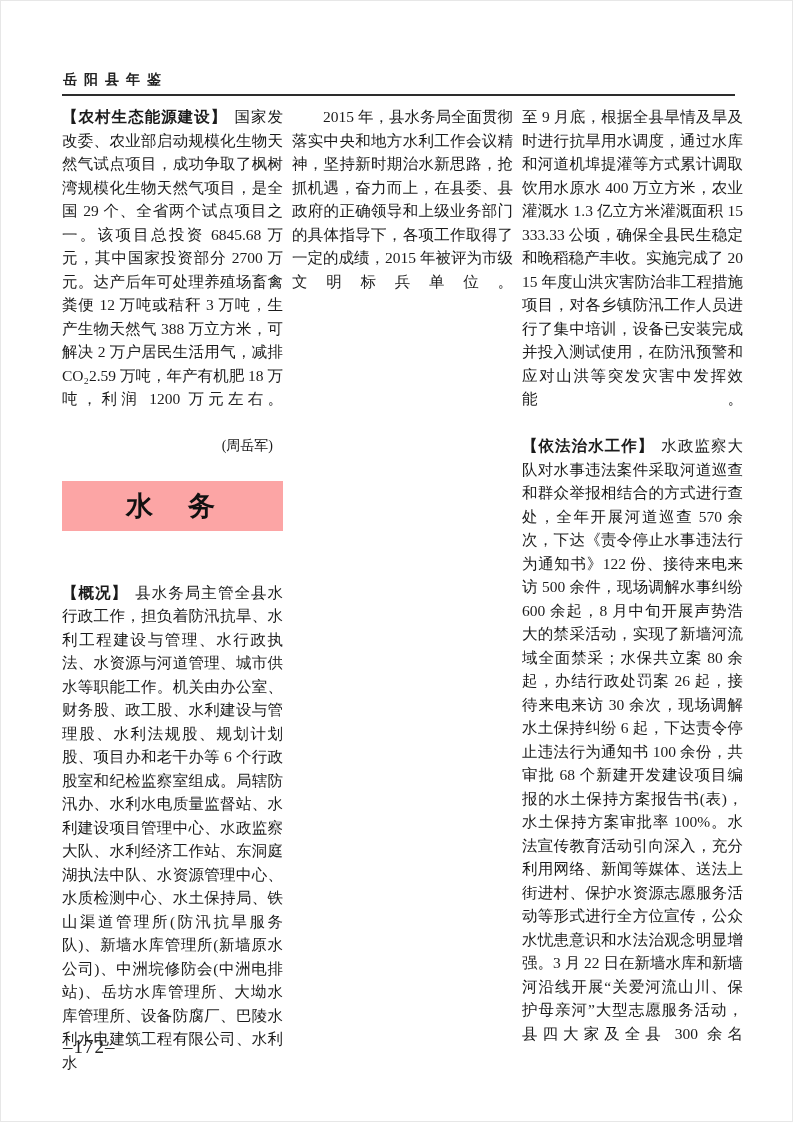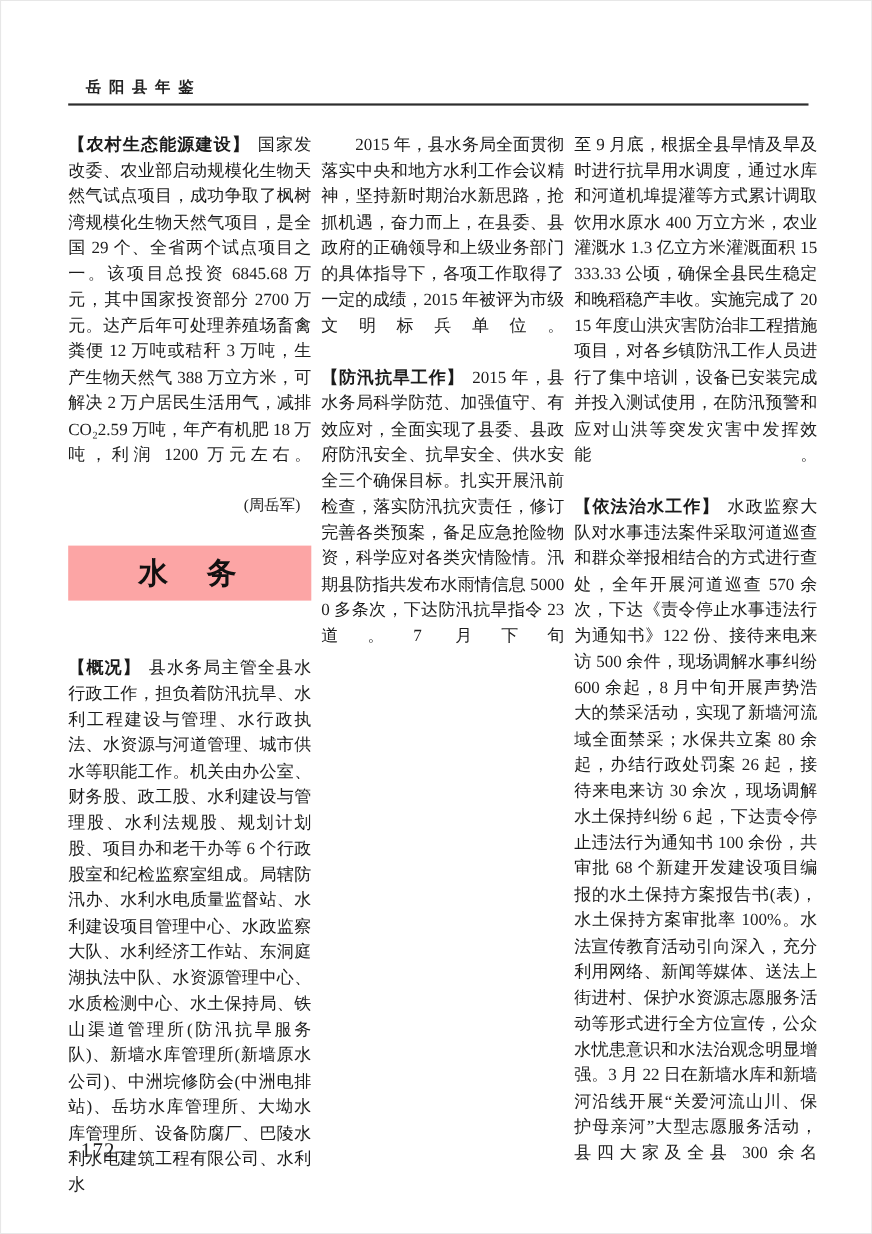--- a/index.html
+++ b/index.html
@@ -8,27 +8,27 @@
     width:793px;height:1122px;
     background:#fff;
     box-shadow:inset 0 0 0 1px #e7e7e7;
     font-family:"Liberation Serif", serif;
     color:#1b1b1b;
     overflow:hidden;
   }
   .running-head{
     position:absolute;top:71px;left:63px;
     font-family:"Liberation Sans", sans-serif;
-    font-size:14px;font-weight:700;letter-spacing:7px;color:#222;margin-left:15px;
+    font-size:14px;font-weight:700;letter-spacing:7px;color:#222;
   }
   .head-rule{
     position:absolute;top:94px;left:62px;width:673px;height:2px;background:#2d2d2d;
   }
   .content{
-    position:absolute;top:120px;left:62px;width:682px;
+    position:absolute;top:105px;left:62px;width:682px;
     display:flex;gap:9px;
   }
   .col{width:221px;flex:0 0 221px;}
   p.body{
     margin:0;
     font-size:15.5px;
     line-height:23.5px;
     text-align:justify;
     word-break:break-all;
   }
@@ -75,21 +75,20 @@
       <p class="body"><span class="entry-label">【农村生态能源建设】</span><span>国家发改委、农业部启动规模化生物天然气试点项目，成功争取了枫树湾规模化生物天然气项目，是全国 29 个、全省两个试点项目之一。该项目总投资 6845.68 万元，其中国家投资部分 2700 万元。达产后年可处理养殖场畜禽粪便 12 万吨或秸秆 3 万吨，生产生物天然气 388 万立方米，可解决 2 万户居民生活用气，减排 CO₂2.59 万吨，年产有机肥 18 万吨，利润 1200 万元左右。</span></p>
       <p class="signature">(周岳军)</p>
       <div class="section-box">
         <span>水　务</span>
       </div>
       <p class="body"><span class="entry-label">【概况】</span><span>县水务局主管全县水行政工作，担负着防汛抗旱、水利工程建设与管理、水行政执法、水资源与河道管理、城市供水等职能工作。机关由办公室、财务股、政工股、水利建设与管理股、水利法规股、规划计划股、项目办和老干办等 6 个行政股室和纪检监察室组成。局辖防汛办、水利水电质量监督站、水利建设项目管理中心、水政监察大队、水利经济工作站、东洞庭湖执法中队、水资源管理中心、水质检测中心、水土保持局、铁山渠道管理所(防汛抗旱服务队)、新墙水库管理所(新墙原水公司)、中洲垸修防会(中洲电排站)、岳坊水库管理所、大坳水库管理所、设备防腐厂、巴陵水利水电建筑工程有限公司、水利水</span></p>
     </div>
 
     <div class="col">
       <p class="body indent">2015 年，县水务局全面贯彻落实中央和地方水利工作会议精神，坚持新时期治水新思路，抢抓机遇，奋力而上，在县委、县政府的正确领导和上级业务部门的具体指导下，各项工作取得了一定的成绩，2015 年被评为市级文明标兵单位。</p>
-      <p class="body gap-top"><span class="entry-label">【防汛抗旱工作】</span><span>2015 年，县水务局科学防范、加强值守、有效应对，全面实现了县委、县政府防汛安全、抗旱安全、供水安全三个确保目标。扎实开展汛前检查，落实防汛抗灾责任，修订完善各类预案，备足应急抢险物资，科学应对各类灾情险情。汛期县防指共发布水雨情信息 50000 多条次，下达防汛抗旱指令 23 道。7 月下旬</span></p>
     </div>
 
     <div class="col">
       <p class="body">至 9 月底，根据全县旱情及旱及时进行抗旱用水调度，通过水库和河道机埠提灌等方式累计调取饮用水原水 400 万立方米，农业灌溉水 1.3 亿立方米灌溉面积 15333.33 公顷，确保全县民生稳定和晚稻稳产丰收。实施完成了 2015 年度山洪灾害防治非工程措施项目，对各乡镇防汛工作人员进行了集中培训，设备已安装完成并投入测试使用，在防汛预警和应对山洪等突发灾害中发挥效能。</p>
       <p class="body gap-top"><span class="entry-label">【依法治水工作】</span><span>水政监察大队对水事违法案件采取河道巡查和群众举报相结合的方式进行查处，全年开展河道巡查 570 余次，下达《责令停止水事违法行为通知书》122 份、接待来电来访 500 余件，现场调解水事纠纷 600 余起，8 月中旬开展声势浩大的禁采活动，实现了新墙河流域全面禁采；水保共立案 80 余起，办结行政处罚案 26 起，接待来电来访 30 余次，现场调解水土保持纠纷 6 起，下达责令停止违法行为通知书 100 余份，共审批 68 个新建开发建设项目编报的水土保持方案报告书(表)，水土保持方案审批率 100%。水法宣传教育活动引向深入，充分利用网络、新闻等媒体、送法上街进村、保护水资源志愿服务活动等形式进行全方位宣传，公众水忧患意识和水法治观念明显增强。3 月 22 日在新墙水库和新墙河沿线开展“关爱河流山川、保护母亲河”大型志愿服务活动，县四大家及全县 300 余名</span></p>
     </div>
 
   </div>
 
   <div class="footer">–172–</div>

